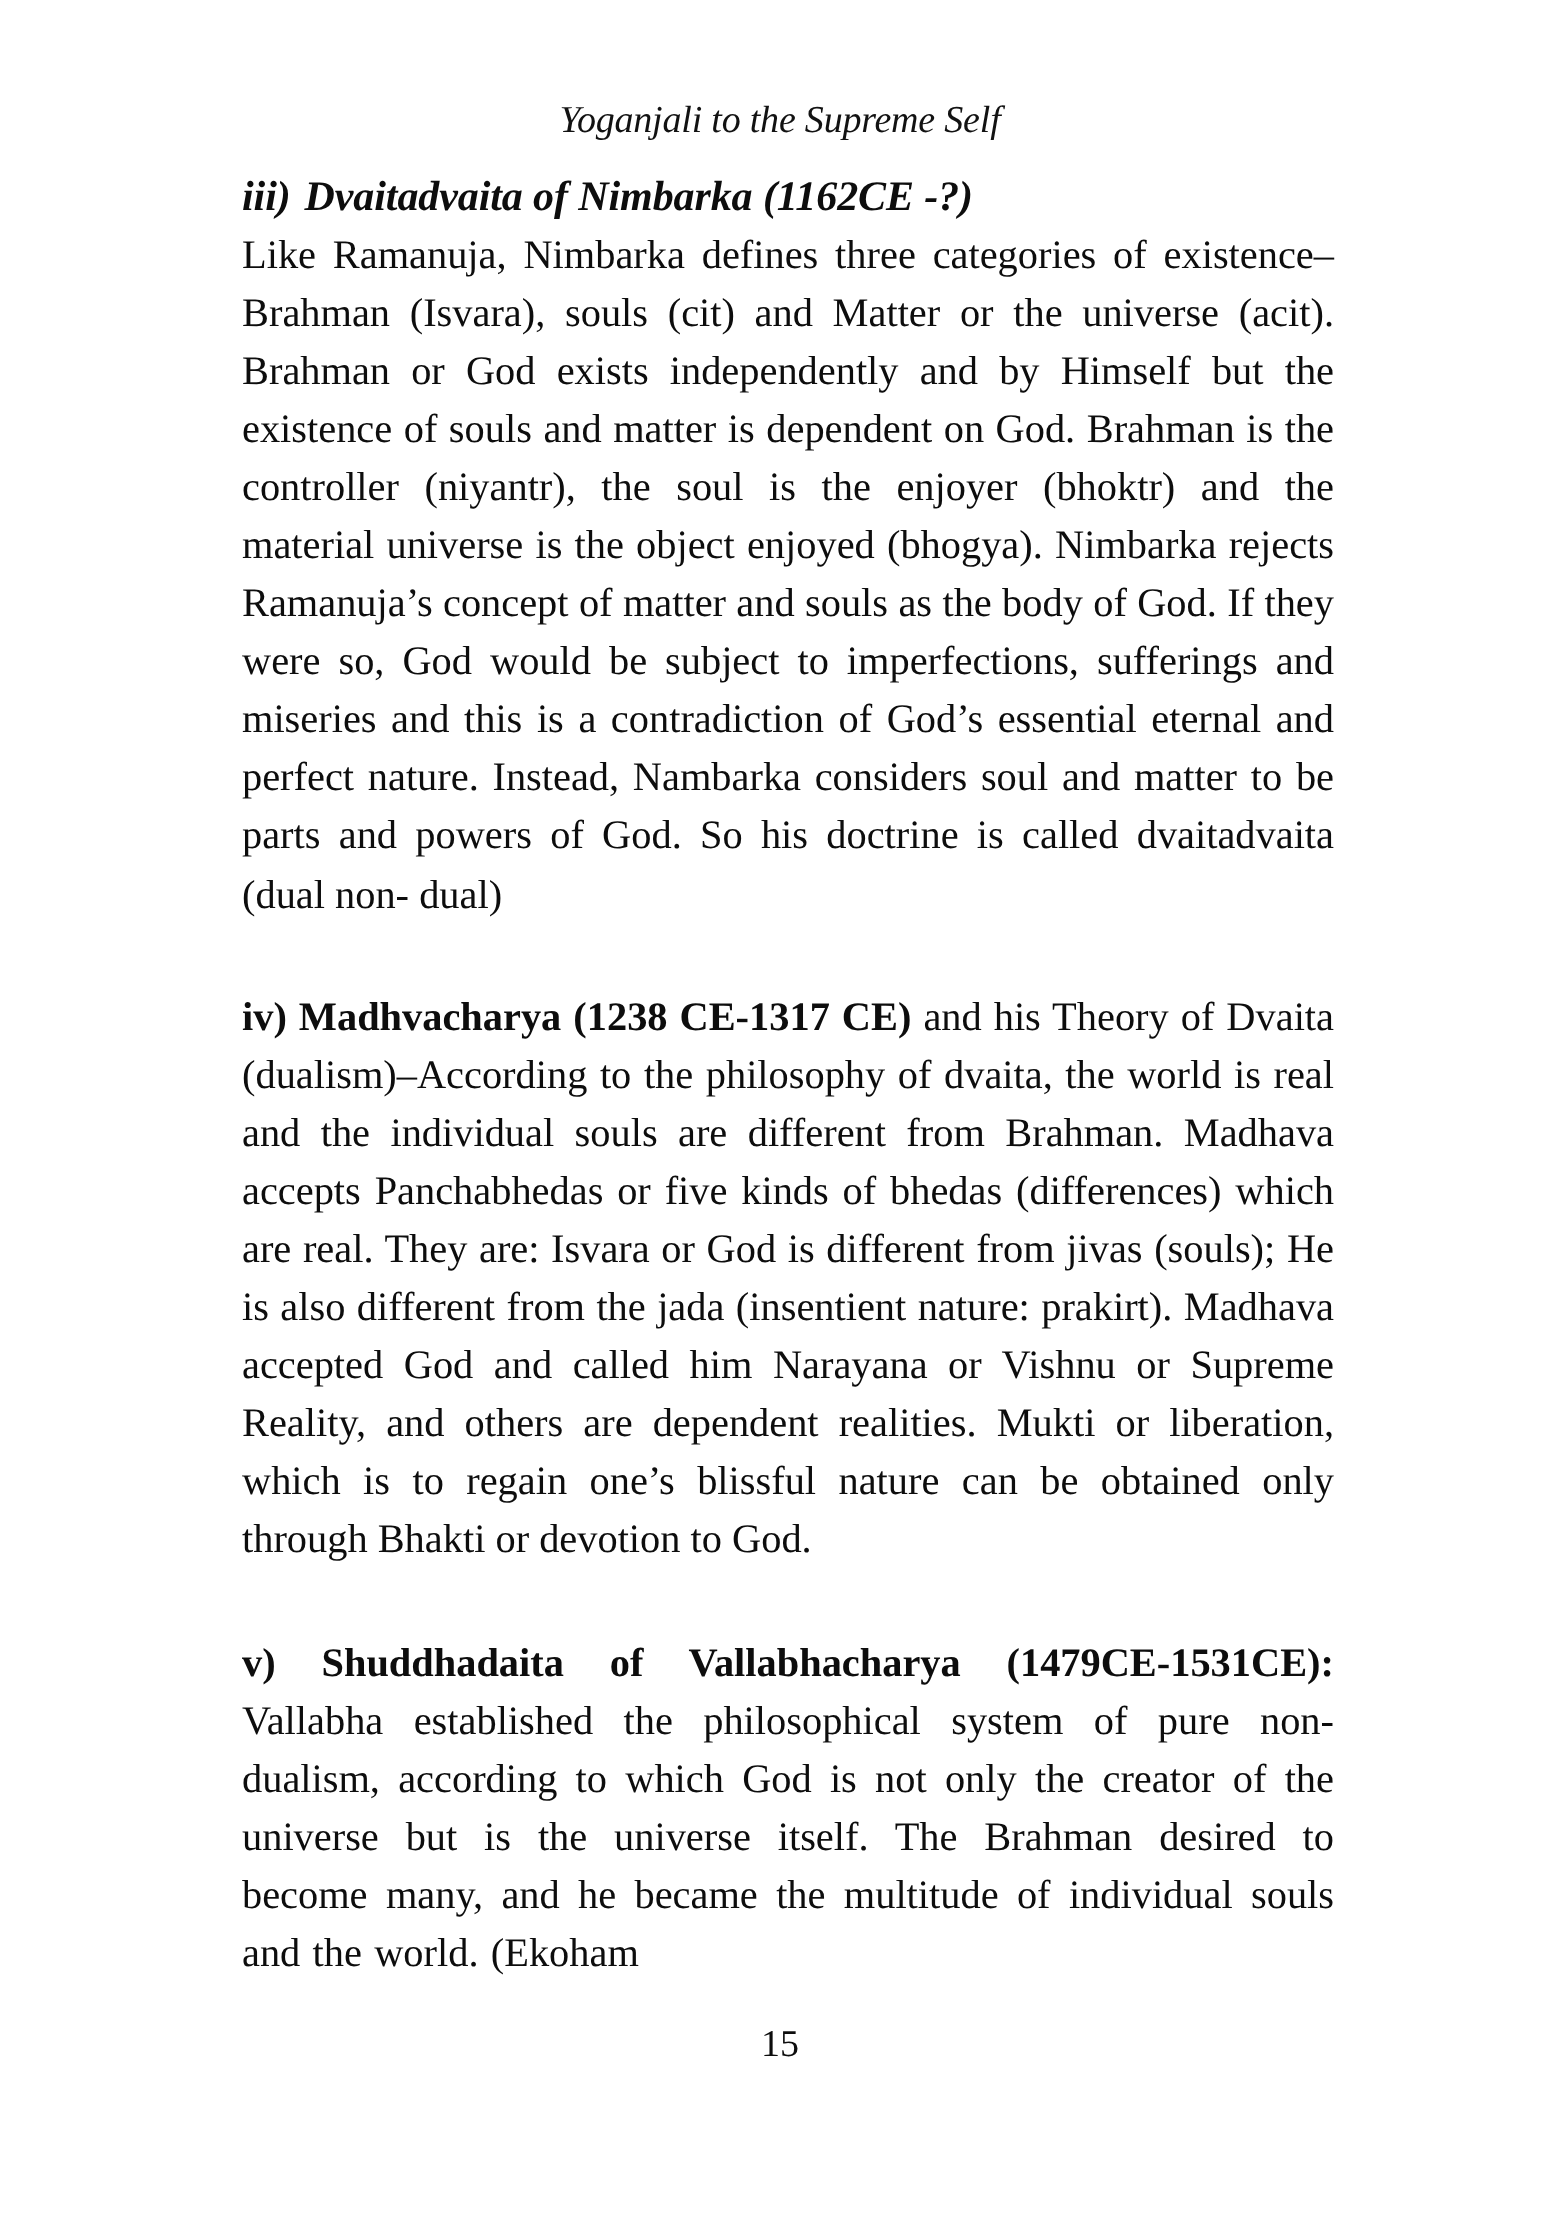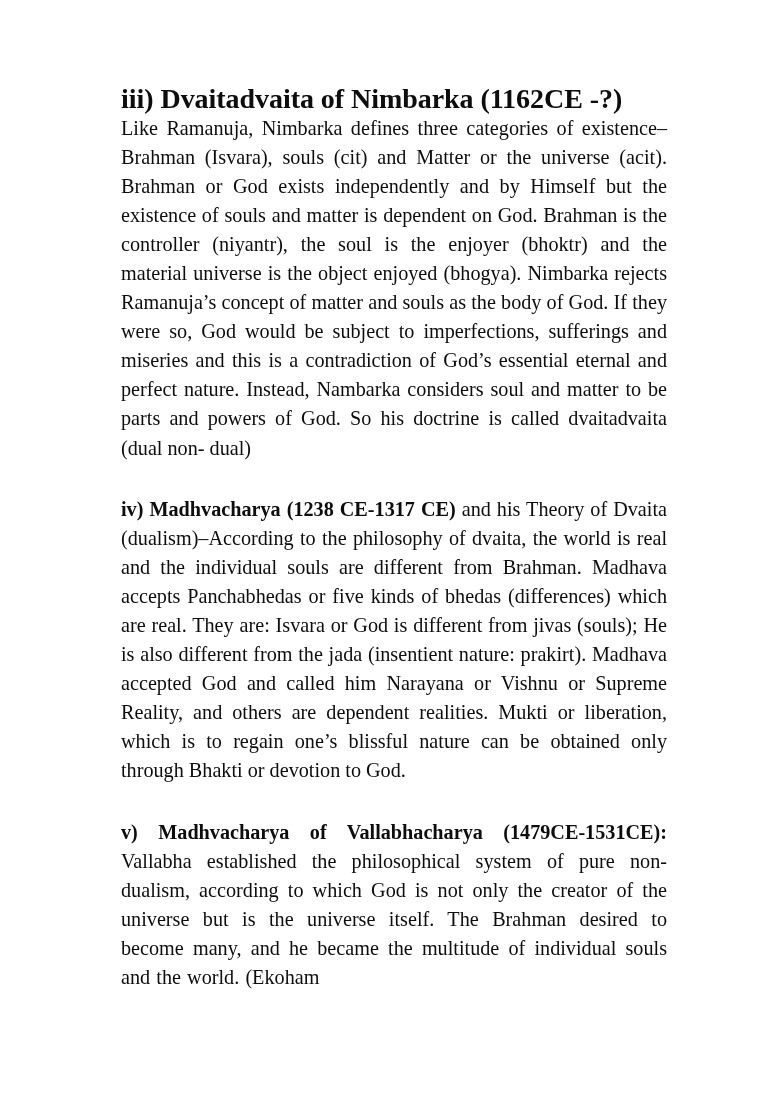--- a/index.html
+++ b/index.html
@@ -55,23 +55,24 @@
 
   
   .run-in {
     font-weight: bold;
   }
 
   
   .heading-block {
     display: block;
     font-weight: bold;
-    font-size: 28px;
+    font-size: 21px;
     line-height: 29.5px;
     letter-spacing: -0.05px;
+    font-style: italic;
   }
   .heading-gap {
     display: inline-block;
     width: 7px;
   }
 
   
   .para.loose {
     word-spacing: 1.1px;
   }
@@ -85,25 +86,27 @@
     text-align: center;
     font-size: 19px;
     color: #0d0d0d;
   }
 </style>
 </head>
 <body>
 
 <div class="page">
 
+  <div class="running-head">Yoganjali to the Supreme Self</div>
 
   <div class="text-column">
 
     <p class="para"><span class="heading-block"><span>iii)</span><span class="heading-gap"></span><span>Dvaitadvaita of Nimbarka (1162CE -?)</span></span><span>Like Ramanuja, Nimbarka defines three categories of ex­istence–Brahman (Isvara), souls (cit) and Matter or the universe (acit). Brahman or God exists independently and by Himself but the existence of souls and matter is de­pendent on God. Brahman is the controller (niyantr), the soul is the enjoyer (bhoktr) and the material universe is the object enjoyed (bhogya). Nimbarka rejects Ramanu­ja’s concept of matter and souls as the body of God. If they were so, God would be subject to imperfections, suf­ferings and miseries and this is a contradiction of God’s essential eternal and perfect nature. Instead, Nambarka considers soul and matter to be parts and powers of God. So his doctrine is called dvaitadvaita (dual non- dual)</span></p>
 
     <p class="para"><span class="run-in">iv) Madhvacharya (1238 CE-1317 CE)</span><span> and his Theory of Dvaita (dualism)–According to the philosophy of dvai­ta, the world is real and the individual souls are different from Brahman. Madhava accepts Panchabhedas or five kinds of bhedas (differences) which are real. They are: Isvara or God is different from jivas (souls); He is also different from the jada (insentient nature: prakirt). Mad­hava accepted God and called him Narayana or Vishnu or Supreme Reality, and others are dependent realities. Mukti or liberation, which is to regain one’s blissful na­ture can be obtained only through Bhakti or devotion to God.</span></p>
 
-    <p class="para loose"><span class="run-in">v) Madhvacharya of Vallabhacharya (1479CE-1531CE):</span><span> Vallabha established the philosophical system of pure non-dualism, according to which God is not only the creator of the universe but is the universe itself. The Brahman desired to become many, and he became the multitude of individual souls and the world. (Ekoham</span></p>
+    <p class="para loose"><span class="run-in">v) Shuddhadaita of Vallabhacharya (1479CE-1531CE):</span><span> Vallabha established the philosophical system of pure non-dualism, according to which God is not only the creator of the universe but is the universe itself. The Brahman desired to become many, and he became the multitude of individual souls and the world. (Ekoham</span></p>
 
   </div>
 
+  <div class="page-number">15</div>
 
 </div>
 
 </body></html>

